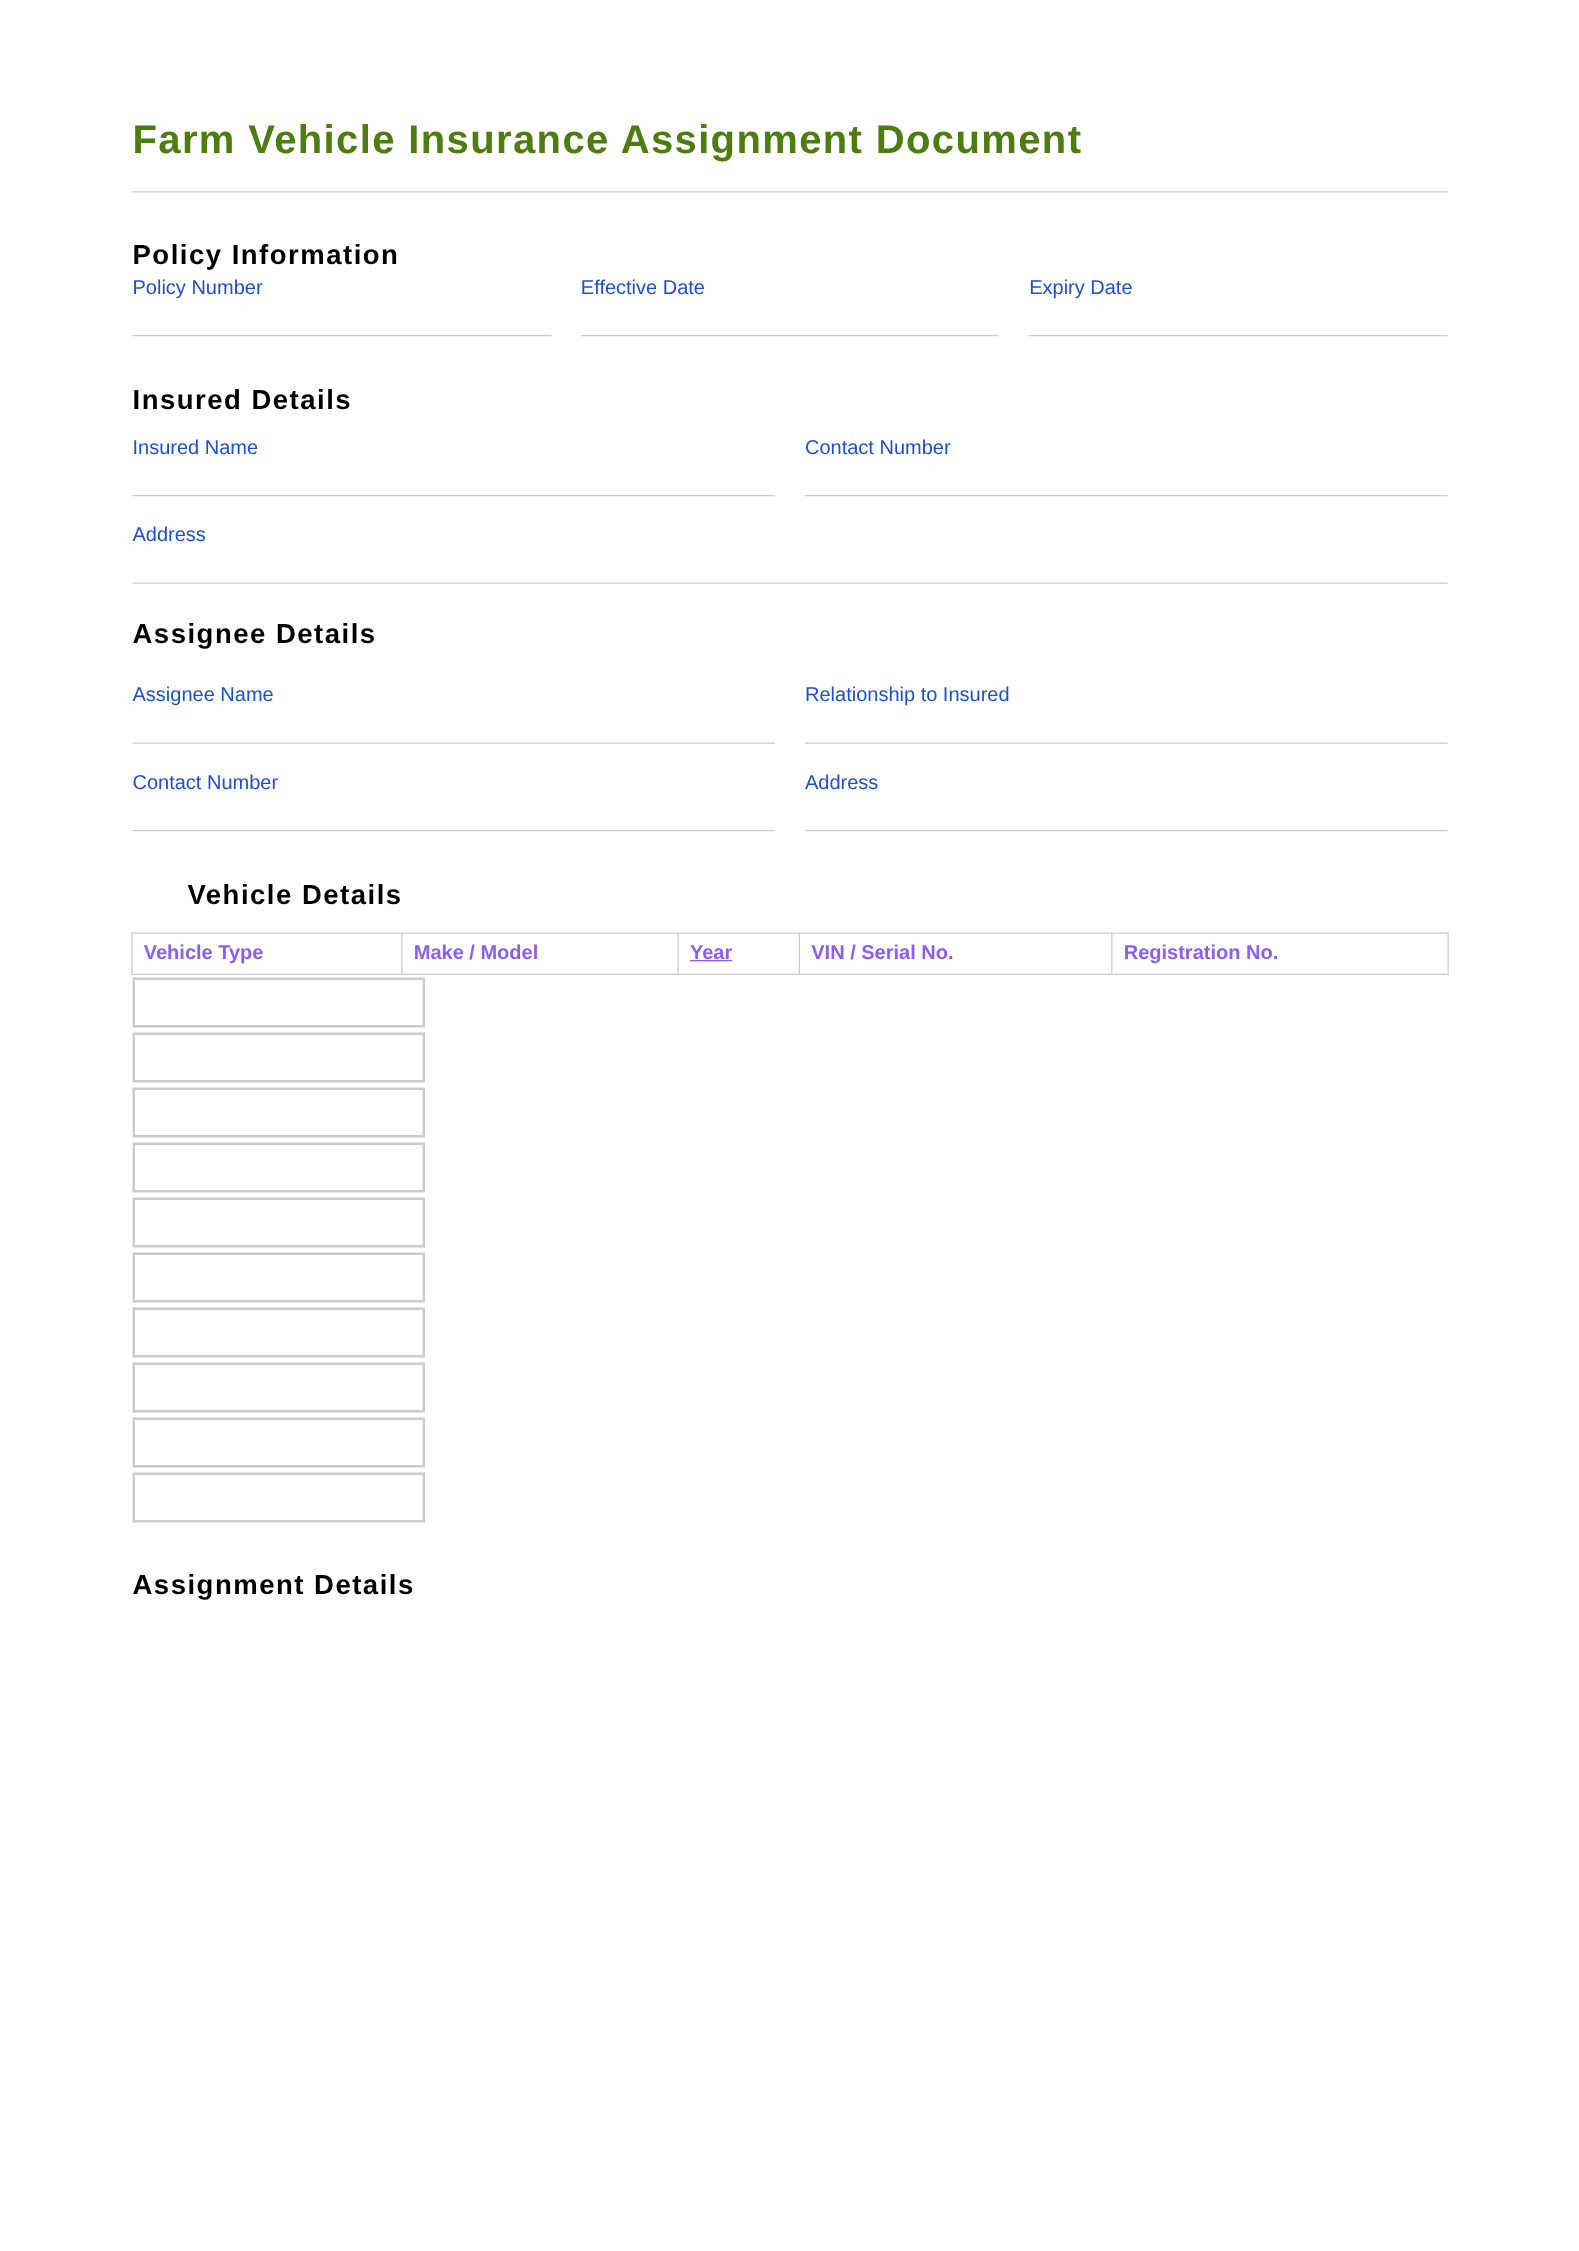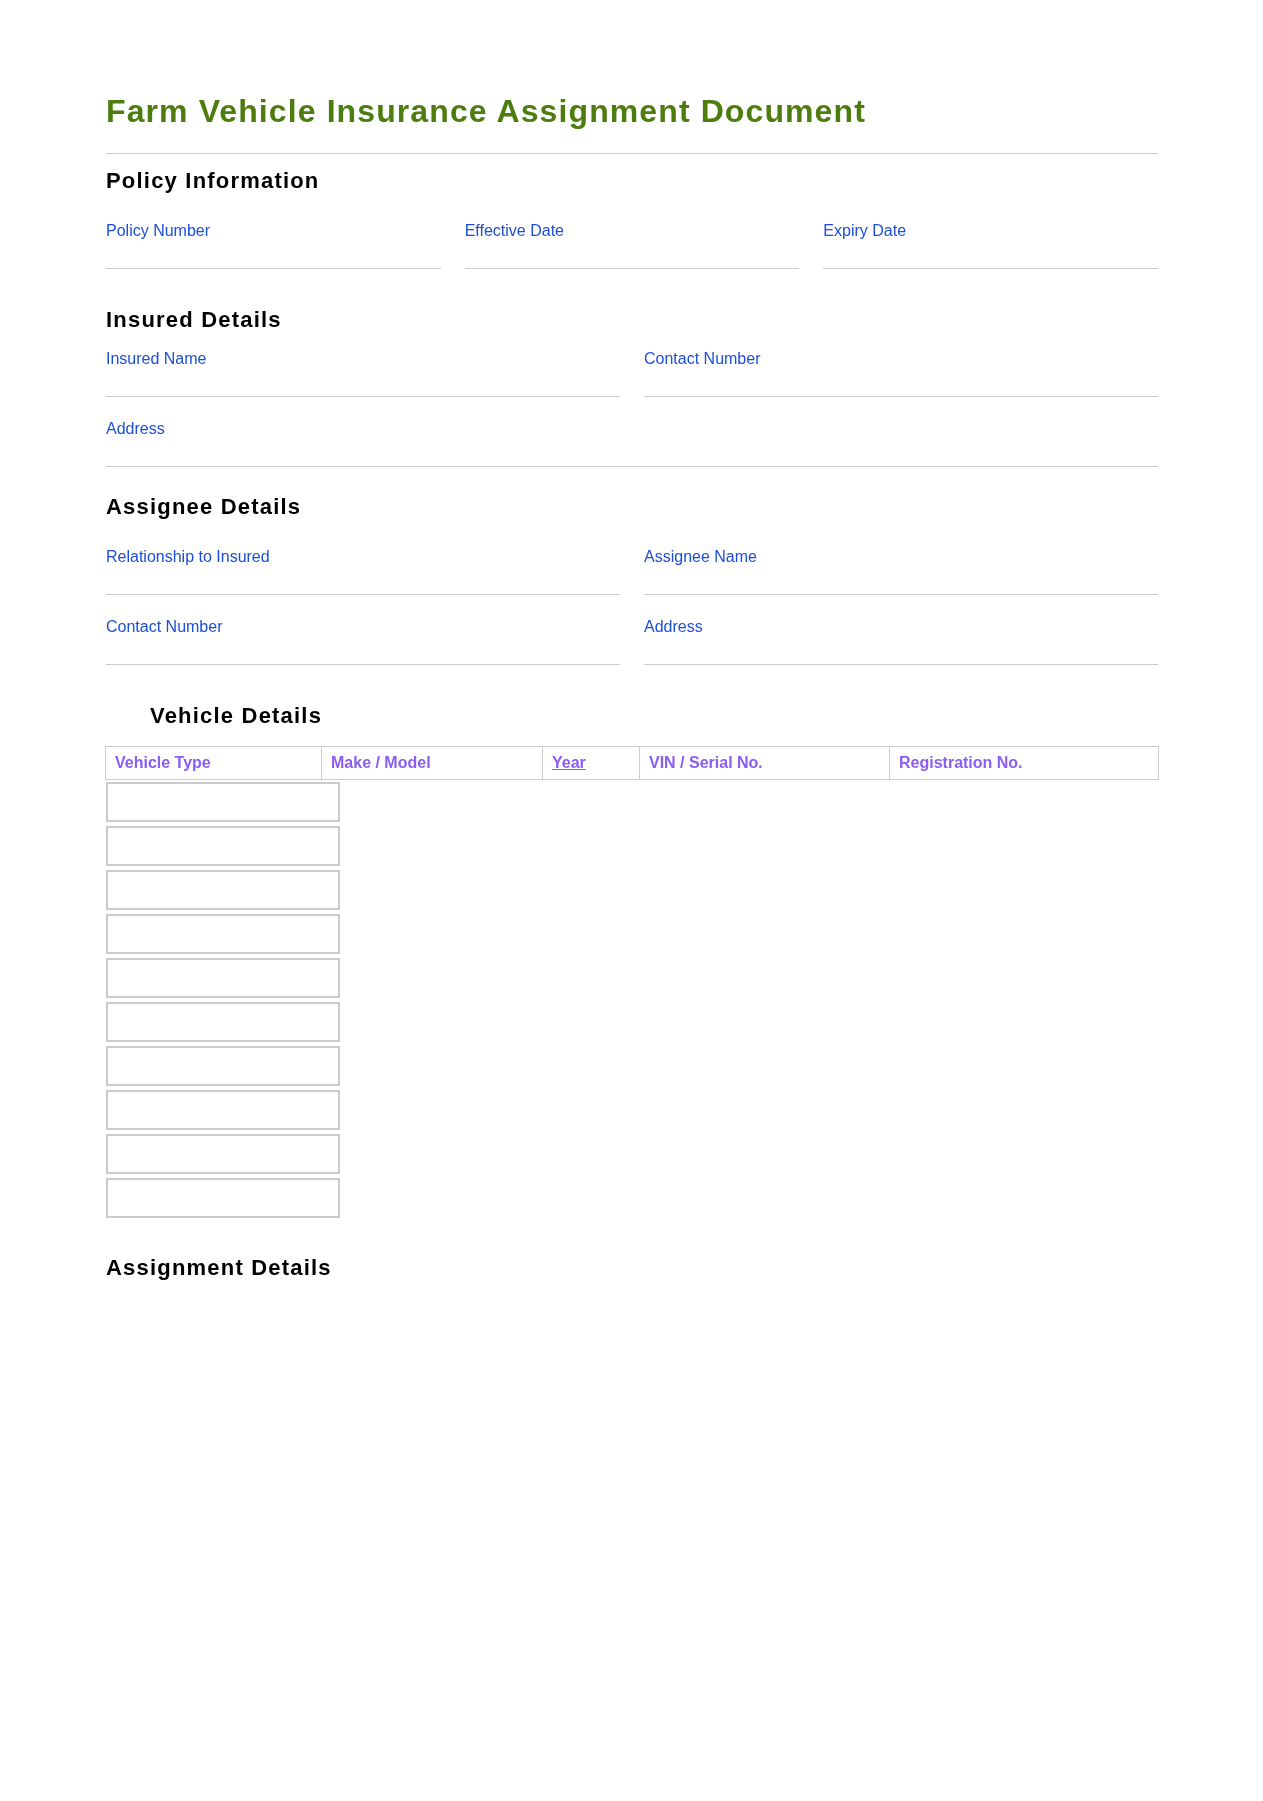--- a/index.html
+++ b/index.html
@@ -19,21 +19,21 @@
   .vehicle-row-input { display: block; box-sizing: border-box; width: 234px; height: 40px; margin: 0 0 4px 0; border: 2px solid #cccccc; background: #fff; padding: 0 6px; font-family: "Liberation Sans", sans-serif; font-size: 16px; outline: none; }
 </style>
 </head>
 <body>
 
 <div class="container">
 
   <h1 class="doc-title">Farm Vehicle Insurance Assignment Document</h1>
   <div class="title-divider"></div>
 
-  <section class="section" style="top:167px;">
+  <section class="section" style="top:190px;">
     <h2 class="section-title">Policy Information</h2>
   </section>
   <div class="row" style="top:221px;">
     <div class="field">
       <label class="field-label">Policy Number</label>
       <input class="field-input" type="text" value="" style="">
     </div>
     <div class="field">
       <label class="field-label">Effective Date</label>
       <input class="field-input" type="text" value="" style="">
@@ -62,25 +62,25 @@
       <label class="field-label">Address</label>
       <input class="field-input" type="text" value="" style="">
     </div>
   </div>
 
   <section class="section" style="top:493px;">
     <h2 class="section-title">Assignee Details</h2>
   </section>
   <div class="row" style="top:547px;">
     <div class="field">
-      <label class="field-label">Relationship to Insured</label>
+      <label class="field-label">Assignee Name</label>
       <input class="field-input" type="text" value="" style="">
     </div>
     <div class="field">
-      <label class="field-label">Assignee Name</label>
+      <label class="field-label">Relationship to Insured</label>
       <input class="field-input" type="text" value="" style="">
     </div>
   </div>
   <div class="row" style="top:617px;">
     <div class="field">
       <label class="field-label">Contact Number</label>
       <input class="field-input" type="text" value="" style="">
     </div>
     <div class="field">
       <label class="field-label">Address</label>

